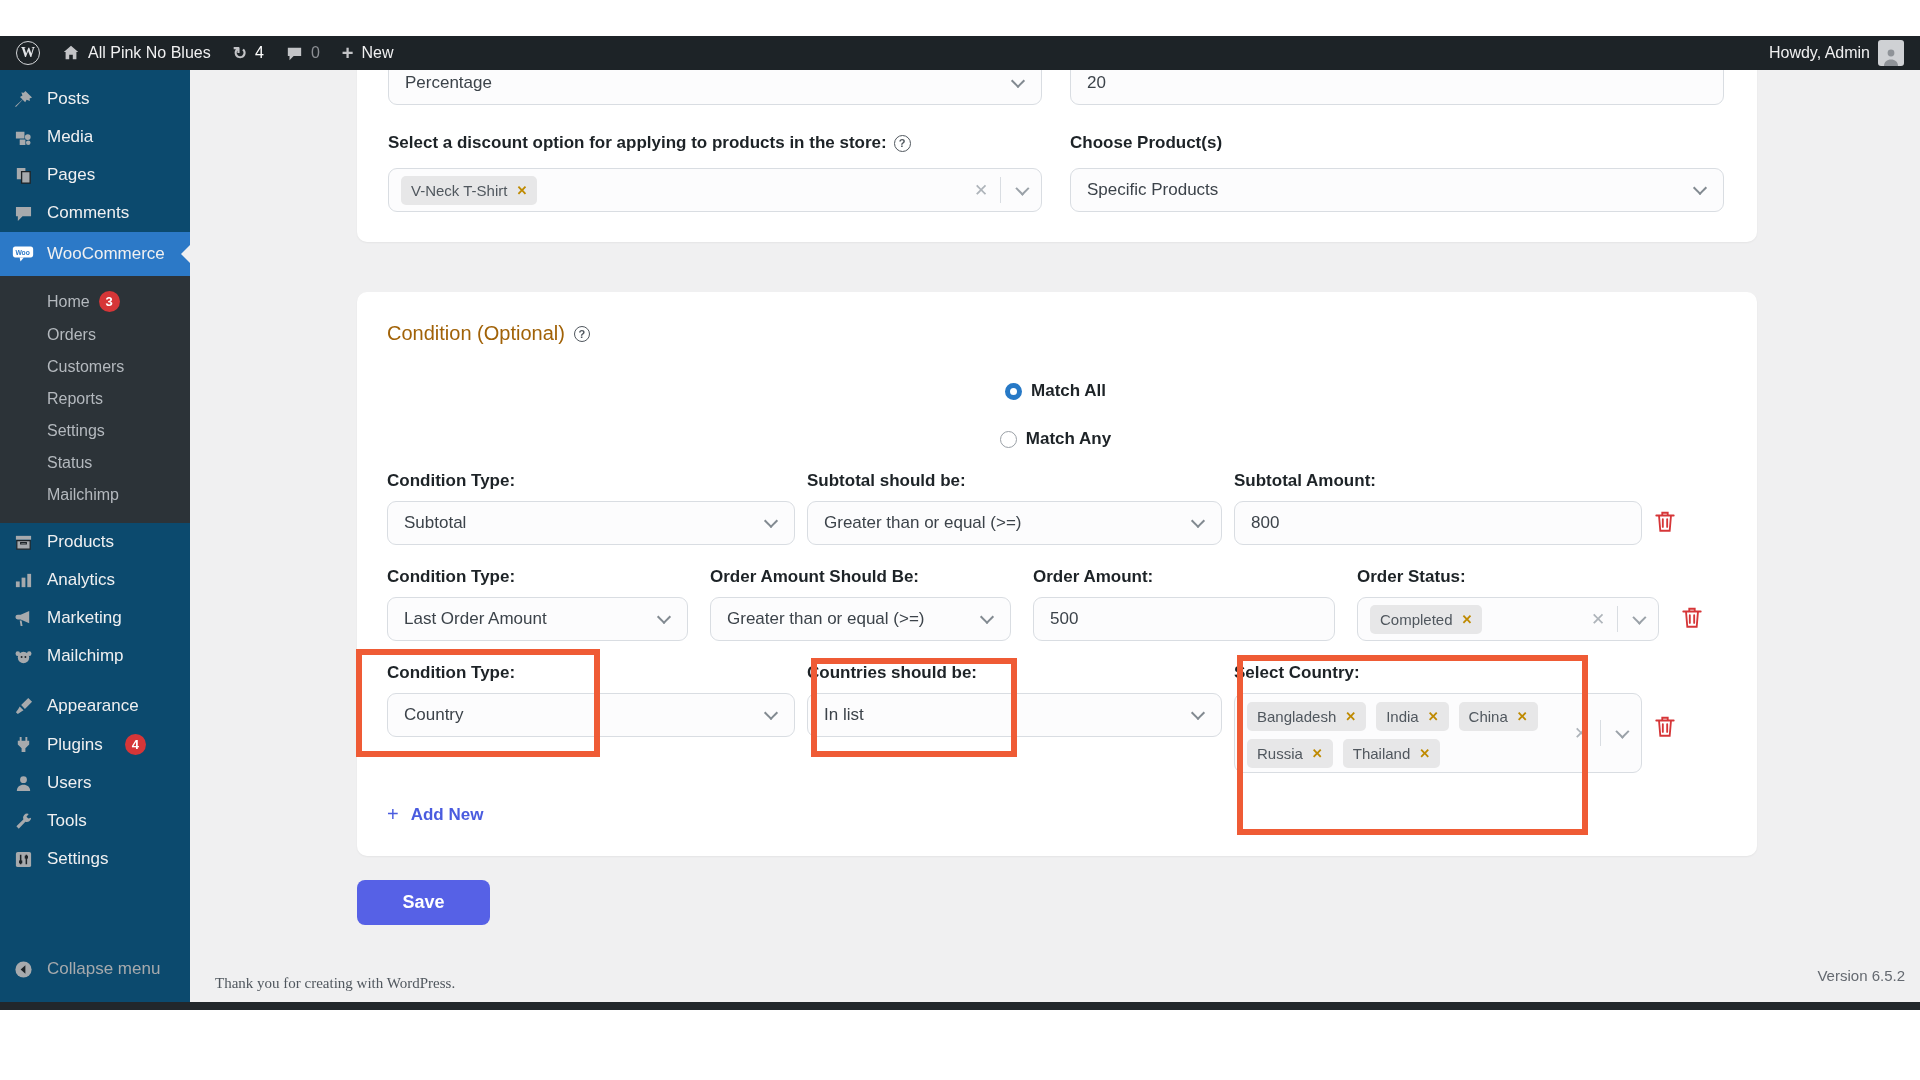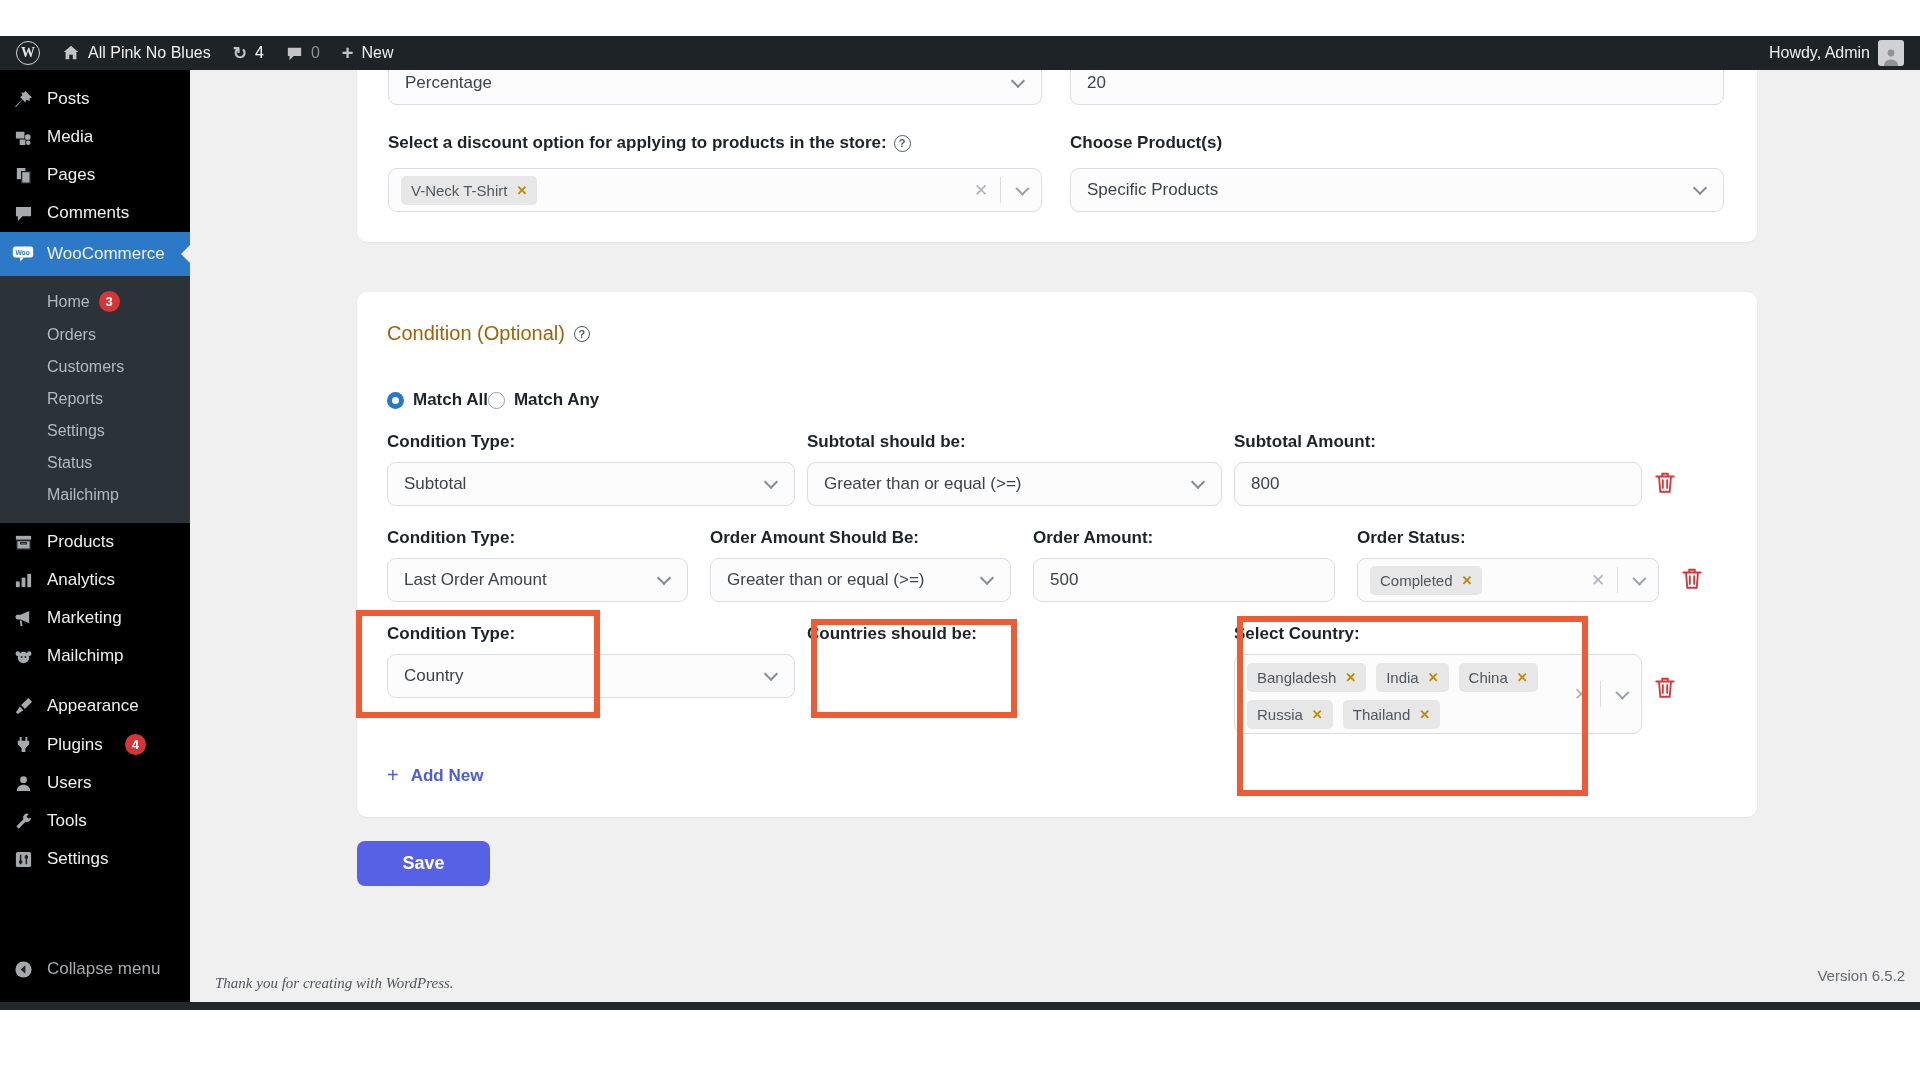--- a/index.html
+++ b/index.html
@@ -15,21 +15,21 @@
   .wp-logo { width:24px; height:24px; border:1.6px solid #d5d7da; border-radius:50%; display:flex; align-items:center; justify-content:center; color:#e2e4e7; font-size:14px; font-weight:bold; font-family:"Liberation Serif", serif; }
   .wp-logo::before { content:"W"; }
   .ab-spacer { flex:1; }
   .avatar { width:26px; height:26px; background:#cfd1d4; border-radius:3px; display:flex; align-items:flex-end; justify-content:center; overflow:hidden; }
   .refresh-glyph { font-size:17px; color:#c3c4c7; }
   .refresh-glyph::before { content:"\21BB"; font-weight:bold; }
   .plus-glyph::before { content:"+"; font-size:20px; font-weight:bold; color:#c3c4c7; }
 
   
   .layout { display:flex; height:932px; }
-  .sidebar { width:190px; background:#000000; flex-shrink:0; display:flex; flex-direction:column; padding-top:10px; font-size:17px; color:#f0f0f1; }
+  .sidebar { width:190px; background:#0c4a6e; flex-shrink:0; display:flex; flex-direction:column; padding-top:10px; font-size:17px; color:#f0f0f1; }
   .menu-item { display:flex; align-items:center; gap:13px; padding:9px 12px; cursor:pointer; }
   .menu-item .micon { width:22px; height:20px; display:flex; align-items:center; justify-content:center; flex-shrink:0; }
   .menu-item svg { fill:#a7aaad; }
   .woo-item { background:#2c79c7; padding:12px; position:relative; }
   .woo-item::after { content:""; position:absolute; right:0; top:50%; transform:translateY(-50%); border:9px solid transparent; border-right-color:#f0f0f1; }
   .submenu { background:#2c3338; padding:8px 0 12px; }
   .submenu-item { padding:7px 12px 7px 47px; font-size:16px; color:#b4b9be; cursor:pointer; display:flex; align-items:center; }
   .submenu-item.current { color:#fff; font-weight:bold; }
   .badge { min-width:21px; height:21px; padding:0 3px; border-radius:50%; background:#d63638; color:#fff; font-size:13px; font-weight:bold; display:inline-flex; align-items:center; justify-content:center; margin-left:9px; }
   .sep { height:12px; }
@@ -54,21 +54,21 @@
   .ms-chev i { width:10px; height:10px; transform:rotate(45deg) translateY(-2px); border-right:2px solid #9aa1a8; border-bottom:2px solid #9aa1a8; }
   .tag { background:#e7e7e8; border-radius:5px; padding:6px 10px; font-size:15px; color:#50575e; display:inline-flex; align-items:center; gap:9px; white-space:nowrap; }
   .tag-x { color:#bf8a00; font-size:13px; font-weight:bold; cursor:pointer; }
   .tag-x::before { content:"\2715"; }
   .help { width:17px; height:17px; border:1.5px solid #50575e; border-radius:50%; display:inline-flex; align-items:center; justify-content:center; font-size:11px; color:#50575e; font-weight:bold; flex-shrink:0; }
   .help::before { content:"?"; }
 
   .card2 { margin-top:50px; padding:30px 33px 30px 30px; position:relative; }
   .cond-title { font-size:20px; color:#a16207; display:flex; align-items:center; gap:9px; }
   .cond-title .help { width:16px; height:16px; }
-  .radios { display:flex; align-items:center; margin-top:45px; }
+  .radios { display:flex; align-items:center; gap:28px; margin-top:36px;flex-direction:column; }
   .radio-opt { display:flex; align-items:center; gap:9px; font-size:17px; font-weight:bold; color:#1d2327; cursor:pointer; }
   .radio { width:17px; height:17px; border-radius:50%; background:#fff; border:1px solid #9aa0a6; flex-shrink:0; }
   .radio.on { border:5px solid #2779c6; }
 
   .crow { display:grid; margin-top:22px; column-gap:23px; align-items:start; position:relative;gap:12px; }
   .crow-3 { grid-template-columns:408px 415px 408px 1fr; }
   .crow-4 { grid-template-columns:301px 301px 302px 302px 1fr; column-gap:22px; }
   .crow .lbl { margin-bottom:10px; }
   .trash { align-self:center; justify-self:start; margin-top:30px; background:none; border:none; cursor:pointer; }
   .ms-tall { height:80px; padding:8px 60px 8px 12px; align-items:flex-start; }
@@ -77,21 +77,21 @@
   .hl { position:absolute; border:6px solid #ef5b35; pointer-events:none; z-index:6; }
   .hl1 { left:-1px; top:78px; width:244px; height:108px; }
   .hl2 { left:454px; top:87px; width:206px; height:99px; }
   .hl3 { left:880px; top:84px; width:351px; height:180px; }
 
   .addnew { margin-top:30px; display:inline-flex; align-items:center; gap:12px; color:#4a5cdf; font-size:17px; font-weight:bold; cursor:pointer; }
   .addnew .plus { font-size:20px; font-weight:normal; }
   .save-btn { margin-top:24px; width:133px; height:45px; border:none; border-radius:8px; background:#5661e6; color:#fff; font-size:18px; font-weight:bold; font-family:"Liberation Sans", sans-serif; cursor:pointer; }
 
   .footer { height:54px; display:flex; align-items:center; justify-content:space-between; padding:0 15px 0 25px; }
-  .thanks { font-style:italic; color:#50575e; font-size:15px; font-family:"Liberation Serif", serif;margin-top:16px; }
+  .thanks { color:#50575e; font-size:15px; font-family:"Liberation Serif", serif;margin-top:16px; }
   .version { color:#646970; font-size:15px; }
   .bottomline { height:8px; background:#22272b; }
 </style>
 </head>
 <body>
 
 <div class="page">
   <div class="shot">
 
     <div class="adminbar">
@@ -442,20 +442,24 @@
             <div class="crow crow-3">
               <div>
                 <div class="lbl">Condition Type:</div>
                 <div class="field">
                   <span>Country</span>
                   <i class="chev"></i>
                 </div>
               </div>
               <div>
                 <div class="lbl">Countries should be:</div>
+                <div class="field">
+                  <span>In list</span>
+                  <i class="chev"></i>
+                </div>
               </div>
               <div>
                 <div class="lbl">Select Country:</div>
                 <div class="field ms ms-tall">
                   <span class="tagwrap">
                     <span class="tag">
                       <span>Bangladesh</span>
                       <span class="tag-x"></span>
                     </span>
                     <span class="tag">

